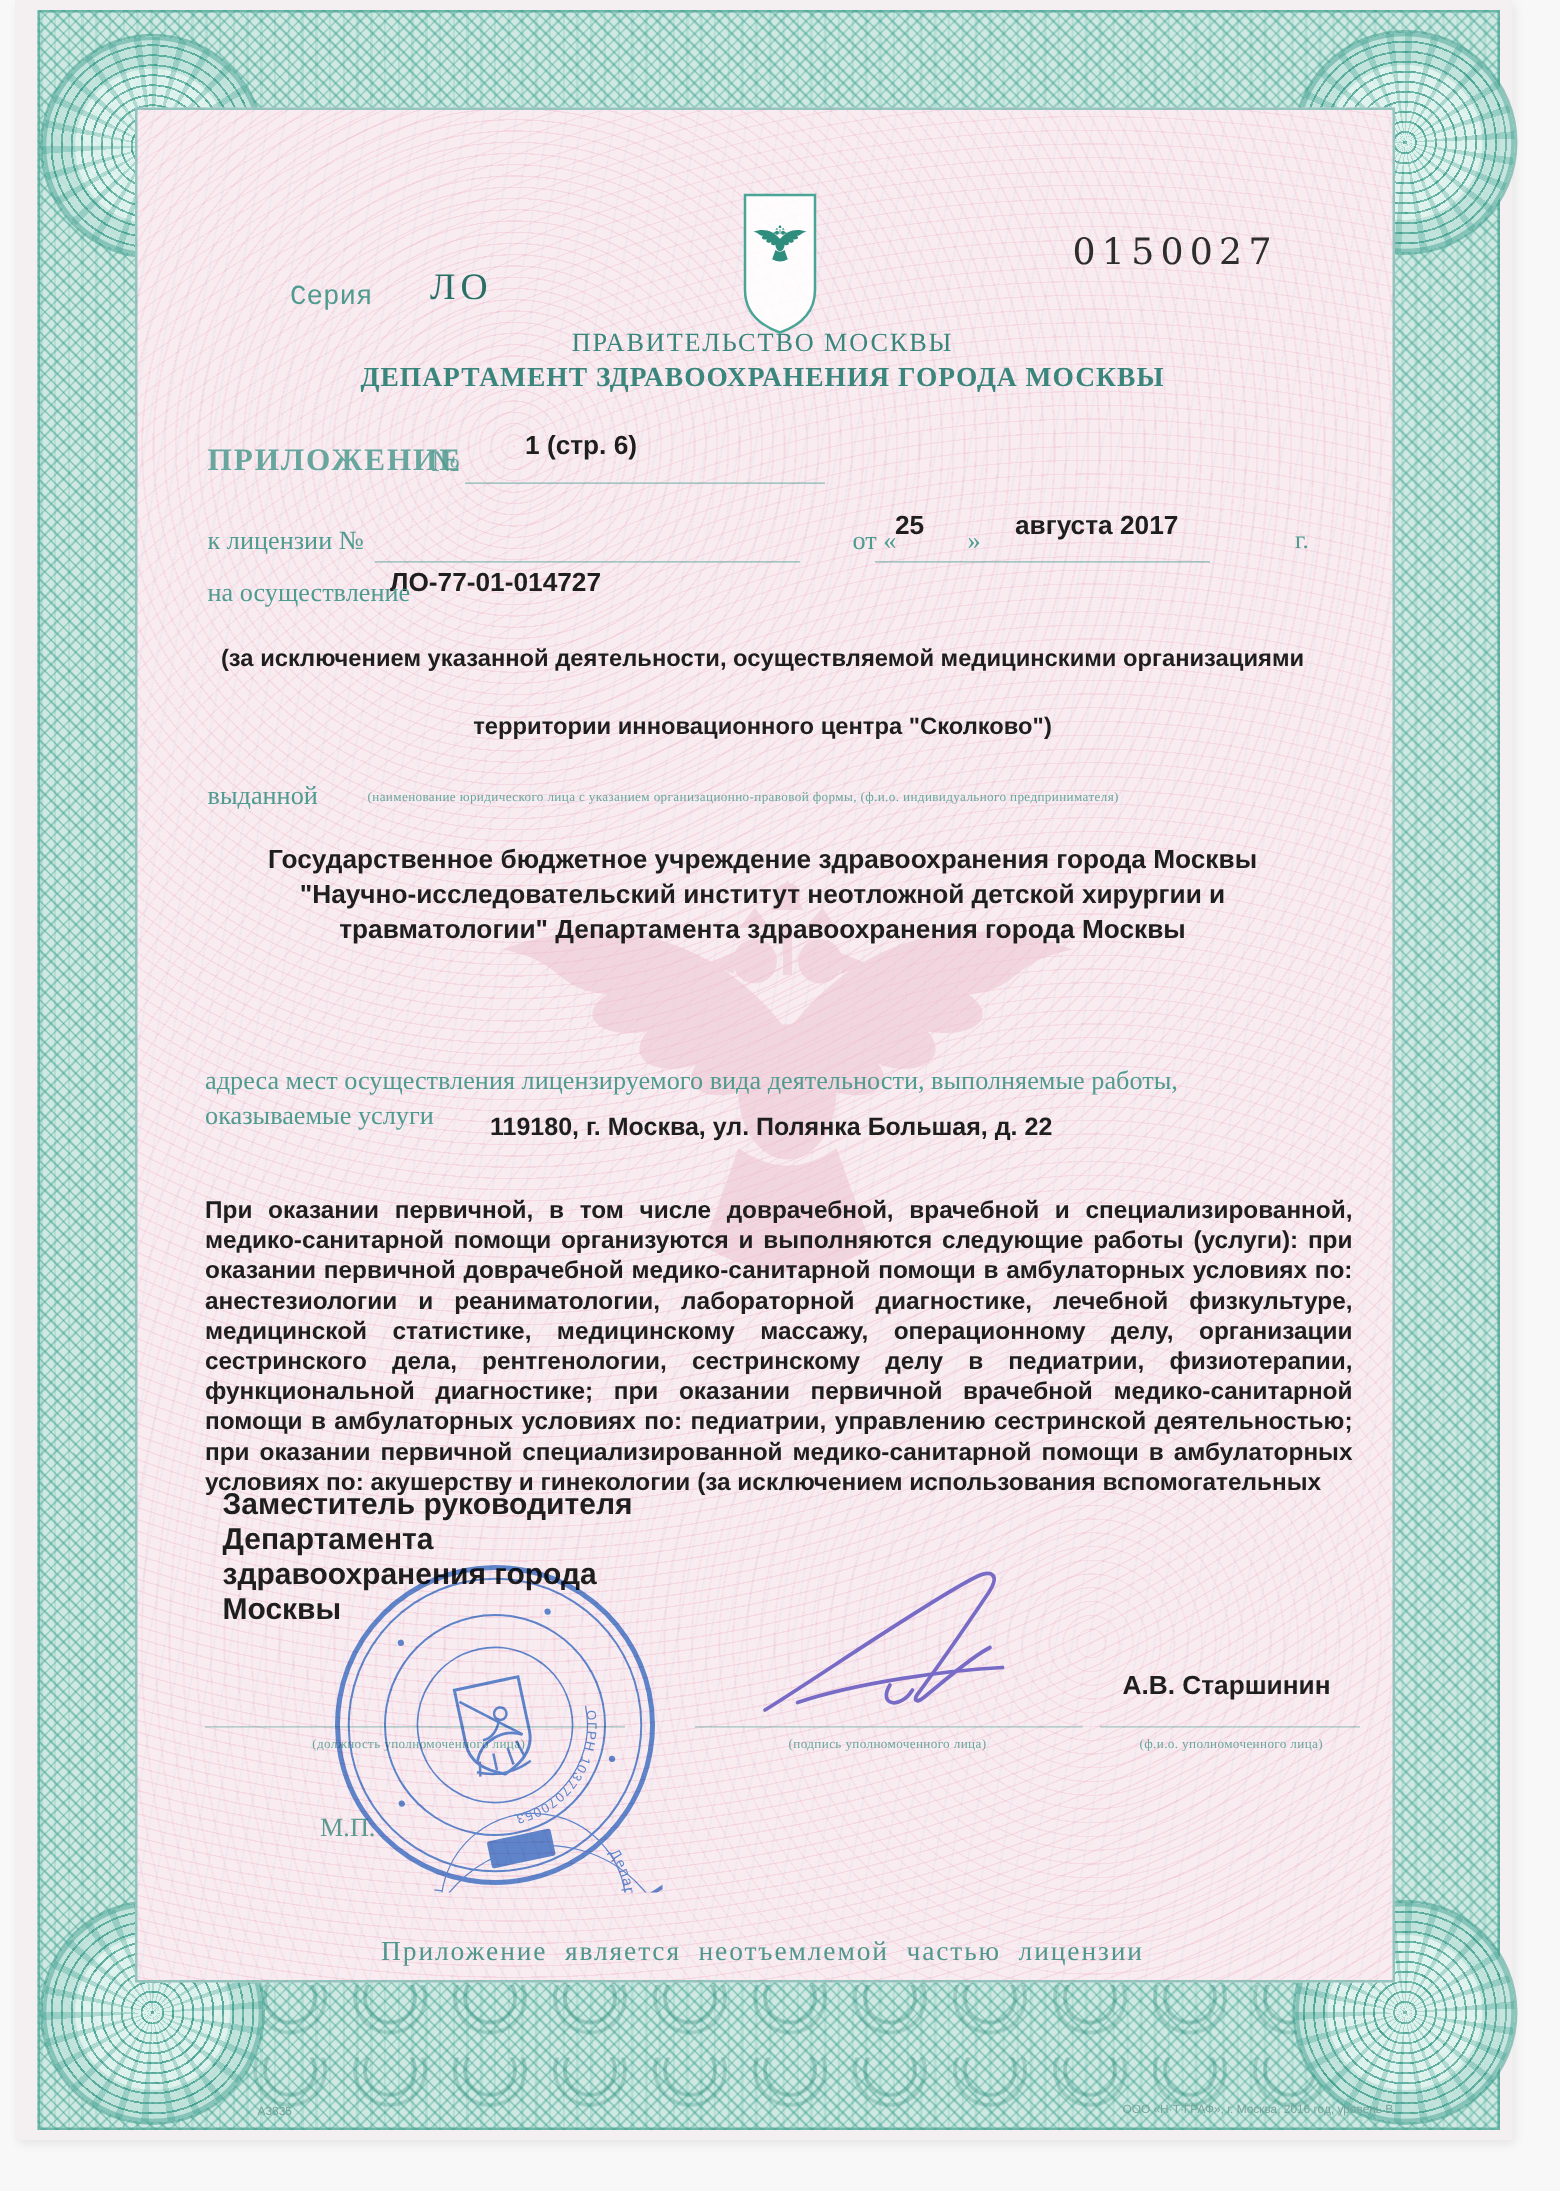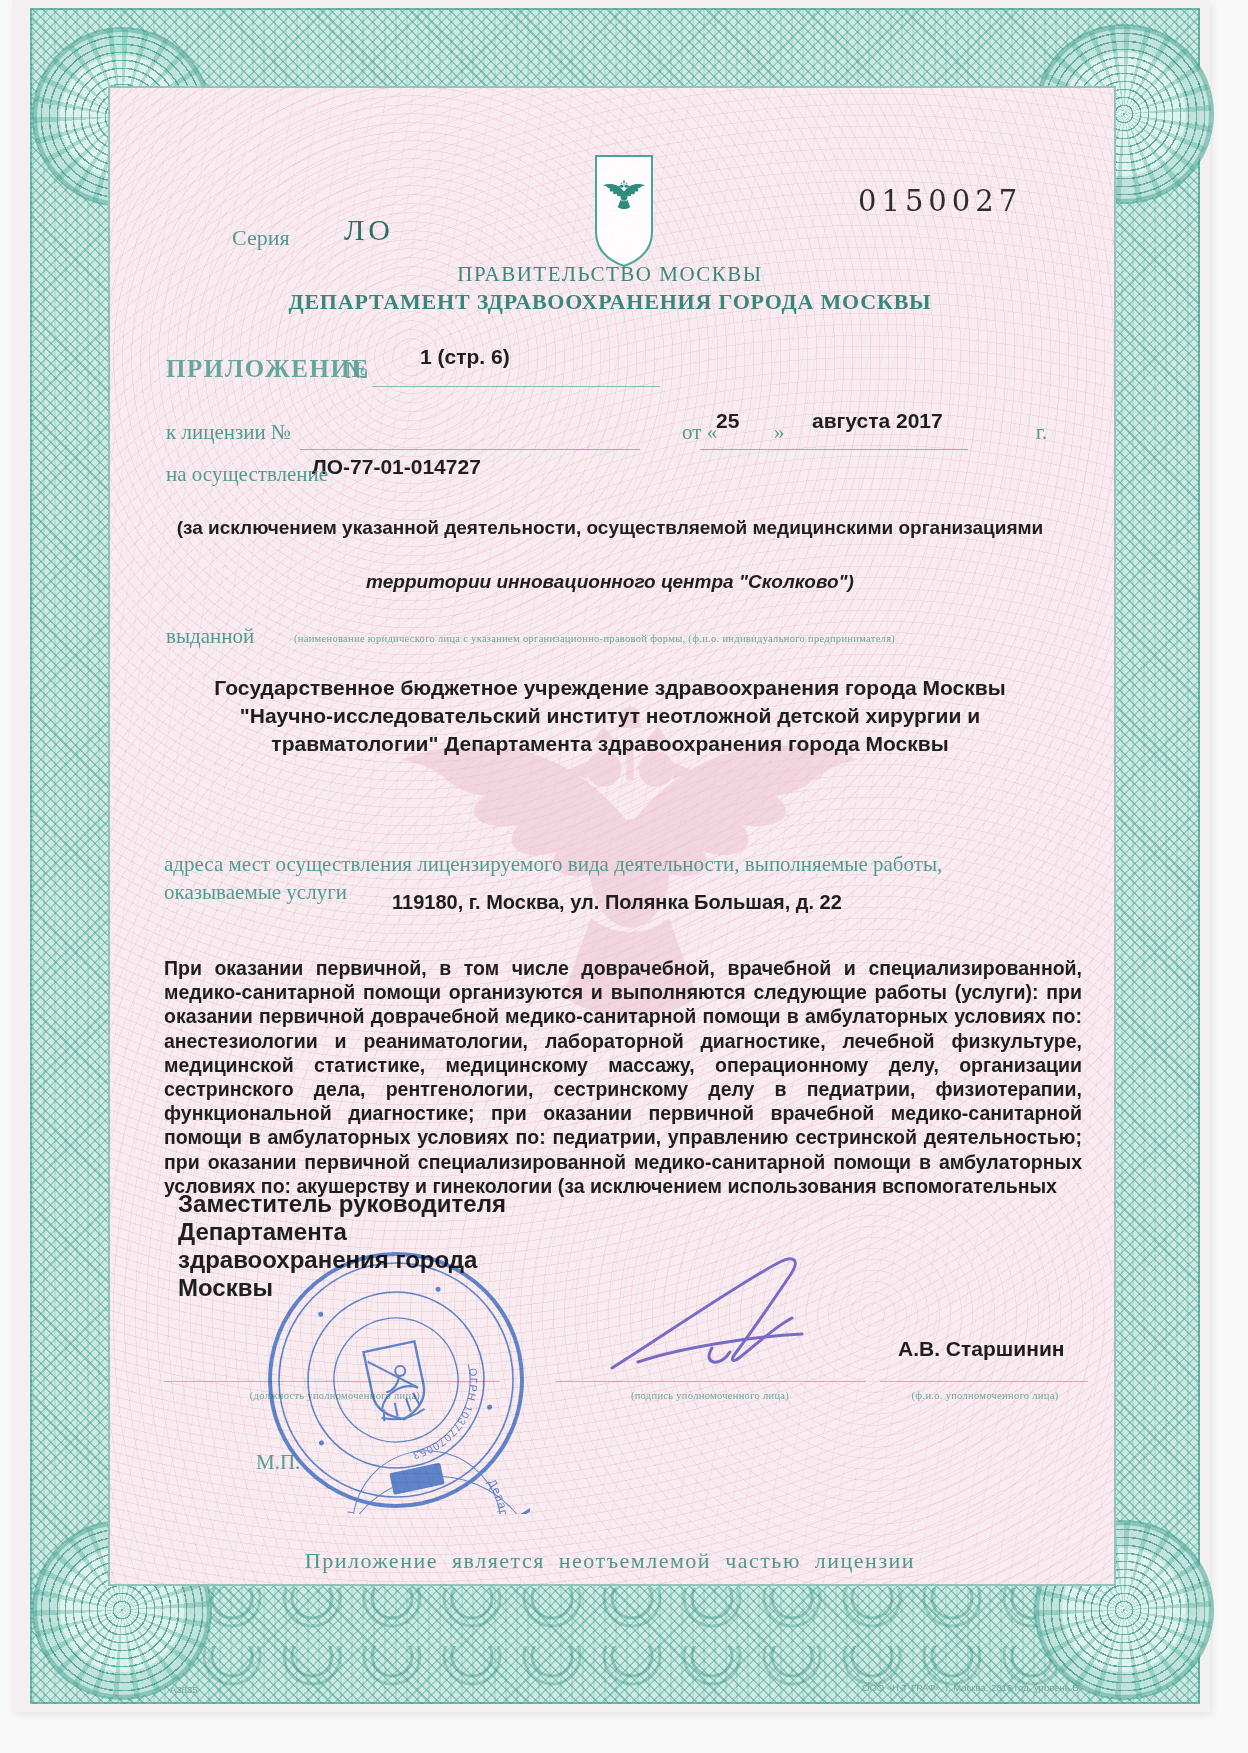--- a/index.html
+++ b/index.html
@@ -37,21 +37,21 @@
   .bk{font-family:"Liberation Sans", sans-serif;font-weight:bold;color:#1e1e1e;z-index:4;}
   .center{left:140px;width:940px;text-align:center;}
   .rule{height:0;border-bottom:1.5px solid rgba(90,162,152,.7);z-index:3;}
   .cap{font-size:10.5px;color:#6aa69d;letter-spacing:.3px;z-index:4;text-align:center;}
   .serial{font-family:"DejaVu Serif", serif;color:#2d2d2d;font-size:29px;letter-spacing:5px;z-index:4;}
   .wm{left:350px;top:638px;width:560px;height:430px;opacity:.5;z-index:3;}
   .emblem{left:586px;top:150px;width:76px;height:126px;z-index:4;}
   .seal{left:262px;top:1246px;width:268px;height:268px;z-index:5;mix-blend-mode:multiply;opacity:.88;}
   .sig{left:594px;top:1250px;width:252px;height:128px;z-index:5;}
   .para{font-size:19.5px;line-height:24.2px;text-align:justify;}
-  .tiny{font-size:9.5px;color:#74a49b;font-family:"Liberation Sans", sans-serif;z-index:4;}
+  .tiny{font-size:9.5px;color:#74a49b;font-family:"Liberation Sans", sans-serif;z-index:4;margin-left:36px;}
 </style>
 </head>
 <body>
 
 <div class="page">
 
   <svg width="0" height="0" style="position:absolute" aria-hidden="true">
     <symbol id="eagle" viewBox="0 0 600 460">
       <g fill="currentColor">
         <path d="M300,200 C240,120 150,95 55,130 C110,140 100,165 145,168 C115,190 145,207 180,200 C158,226 192,240 222,228 C205,252 240,263 268,248 C285,238 296,224 300,214 Z"></path>
@@ -77,21 +77,21 @@
   <div class="abs rosette" style="left:34px;top:29px;"></div>
   <div class="abs rosette" style="left:1036px;top:26px;"></div>
   <div class="abs rosette" style="left:34px;top:1522px;"></div>
   <div class="abs rosette" style="left:1036px;top:1522px;"></div>
   <div class="abs inner"></div>
 
   <svg class="abs wm" viewBox="0 0 600 460">
     <use href="#eagle" style="color:#edc2cf"></use>
   </svg>
 
-  <div class="abs t" style="left:232px;top:225px;font-size:22px;">Серия</div>
+  <div class="abs t" style="left:232px;top:225px;font-size:22px;font-family:Liberation Mono, monospace;">Серия</div>
   <div class="abs t" style="left:344px;top:213px;font-size:30px;color:#2a6f66;letter-spacing:4px;">ЛО</div>
   <svg class="abs emblem" viewBox="0 0 76 126">
     <path d="M10,6 h56 v76 q0,24 -28,34 q-28,-10 -28,-34 z" fill="rgba(255,255,255,.85)" stroke="#4aa596" stroke-width="2"></path>
     <use href="#eagle" x="12" y="22" width="52" height="44" style="color:#2f8d7e"></use>
   </svg>
   <div class="abs serial" style="left:858px;top:184px;">0150027</div>
 
   <div class="abs t-head center" style="top:262px;font-size:21px;letter-spacing:1.5px;">ПРАВИТЕЛЬСТВО МОСКВЫ</div>
   <div class="abs t-head center" style="top:289px;font-size:22px;font-weight:bold;letter-spacing:.8px;">ДЕПАРТАМЕНТ ЗДРАВООХРАНЕНИЯ ГОРОДА МОСКВЫ</div>
 
@@ -105,21 +105,21 @@
   <div class="abs rule" style="left:300px;top:449px;width:340px;"></div>
   <div class="abs t" style="left:656px;top:420px;font-size:21px;margin-left:26px;">от «</div>
   <div class="abs bk" style="left:716px;top:409px;font-size:21px;">25</div>
   <div class="abs t" style="left:774px;top:420px;font-size:21px;">»</div>
   <div class="abs bk" style="left:812px;top:409px;font-size:21px;">августа 2017</div>
   <div class="abs rule" style="left:700px;top:449px;width:268px;"></div>
   <div class="abs t" style="left:1036px;top:421px;font-size:20px;">г.</div>
 
   <div class="abs t" style="left:166px;top:462px;font-size:21px;">на осуществление</div>
   <div class="abs bk center" style="top:517px;font-size:19px;font-weight:600;">(за исключением указанной деятельности, осуществляемой медицинскими организациями</div>
-  <div class="abs bk center" style="top:571px;font-size:19px;font-weight:600;font-style:italic;">территории инновационного центра "Сколково")</div>
+  <div class="abs bk center" style="top:571px;font-size:19px;font-weight:600;">территории инновационного центра "Сколково")</div>
 
   <div class="abs t" style="left:166px;top:624px;font-size:21px;">выданной</div>
   <div class="abs cap" style="left:294px;top:633px;width:800px;text-align:left;">(наименование юридического лица с указанием организационно-правовой формы, (ф.и.о. индивидуального предпринимателя)</div>
 
   <div class="abs bk center" style="top:676px;font-size:21px;">Государственное бюджетное учреждение здравоохранения города Москвы</div>
   <div class="abs bk center" style="top:704px;font-size:21px;">"Научно-исследовательский институт неотложной детской хирургии и</div>
   <div class="abs bk center" style="top:732px;font-size:21px;">травматологии" Департамента здравоохранения города Москвы</div>
 
   <div class="abs t" style="left:164px;top:852px;font-size:21px;text-align:right;">адреса мест осуществления лицензируемого вида деятельности, выполняемые работы,</div>
   <div class="abs t" style="left:164px;top:880px;font-size:21px;">оказываемые услуги</div>

